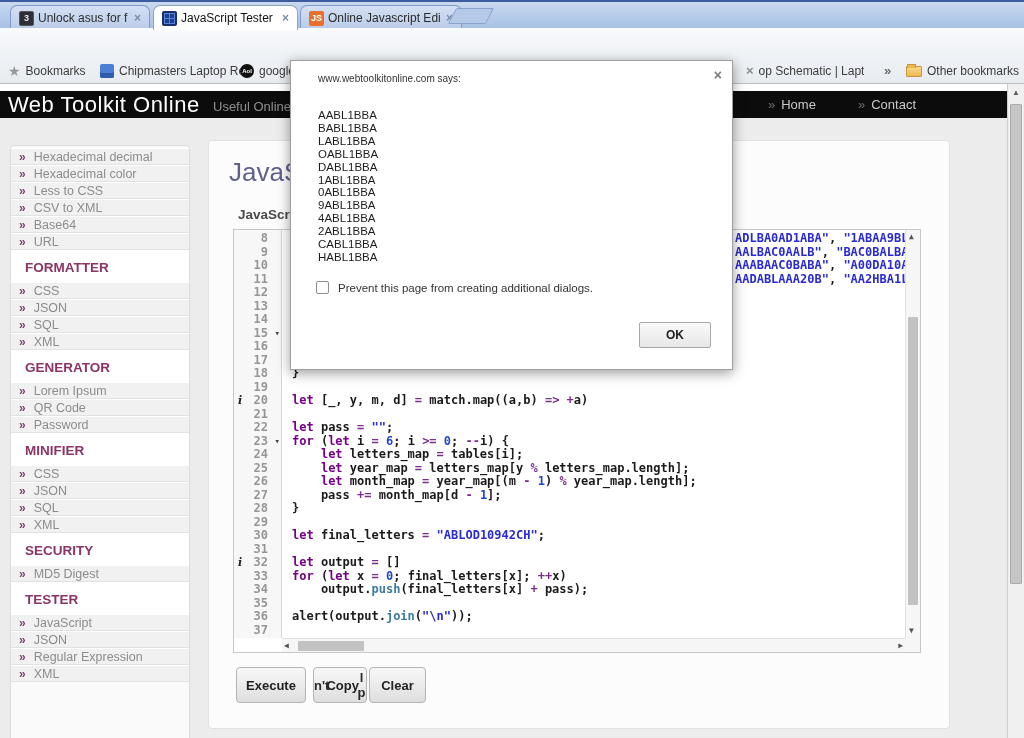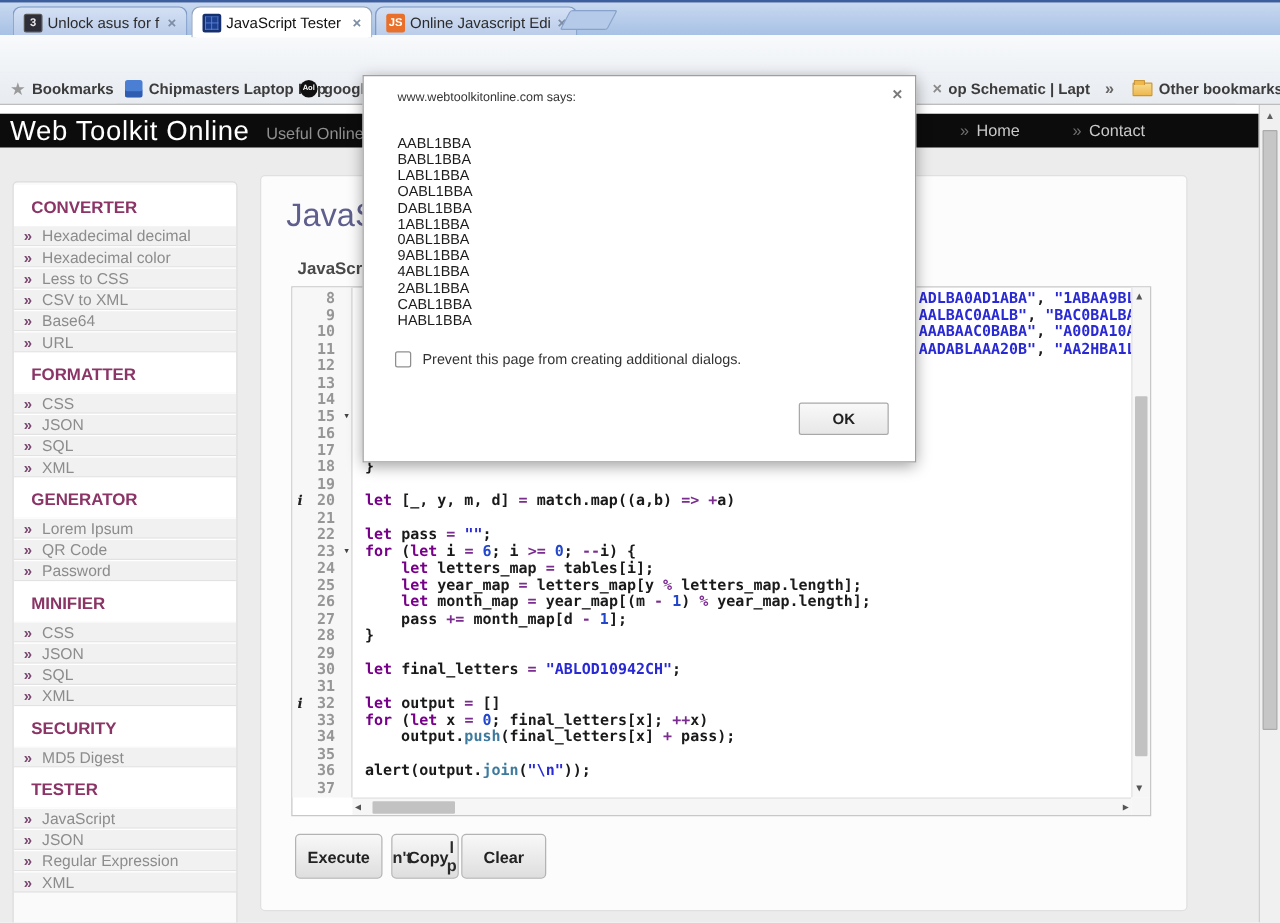--- a/index.html
+++ b/index.html
@@ -47,21 +47,21 @@
     background:linear-gradient(#fff,#eee);}
   #url-domain{font-size:14px;color:#1d1d1d;}
   #url-path{font-size:14px;color:#6f6f6f;}
   #star-ic{position:absolute;right:24px;color:#f5c032;font-size:15px;}
   #menu-ic{position:absolute;right:2px;top:36px;width:18px;height:14px;}
   #menu-ic div{height:3px;background:#585f68;margin-bottom:2px;border-radius:1px;}
 
   #bookmarks-bar{position:absolute;left:0;top:58px;width:1024px;height:26px;
     background:linear-gradient(#eef1f5,#e8ebef);border-bottom:1px solid #bdbdbd;}
   .bm{position:absolute;top:0;height:25px;display:flex;align-items:center;font-size:12px;color:#3c3c3c;gap:5px;}
-  .bm .lbl{white-space:nowrap;overflow:hidden;font-weight:bold;}
+  .bm .lbl{white-space:nowrap;overflow:hidden;}
   .ic-star{color:#9a9a9a;font-size:14px;}
   .ic-blueapp{width:14px;height:14px;background:#4a7fd4;border-radius:2px;
     box-shadow:inset 0 -5px 0 #2d5cb0;}
   .ic-aol{width:14px;height:14px;background:#101010;border-radius:50%;color:#fff;font-size:6px;
     display:flex;align-items:center;justify-content:center;font-weight:bold;}
   .ic-x{color:#8a8a8a;font-size:13px;font-weight:bold;}
   .ic-chev{color:#666;font-size:13px;font-weight:bold;}
   .ic-folder{width:16px;height:11px;background:linear-gradient(#f7d98c,#edb94f);border:1px solid #c9973a;
     border-radius:1px;position:relative;margin-top:2px;}
   .ic-folder:before{content:"";position:absolute;left:0;top:-3px;width:7px;height:3px;
@@ -110,21 +110,21 @@
   .sarrow{color:#555;font-size:8px;position:absolute;line-height:10px;}
   #ed-up{top:2px;left:3px;} #ed-down{bottom:2px;left:3px;}
   #ed-left{left:2px;top:2px;} #ed-right{right:2px;top:2px;}
   #ed-corner{position:absolute;right:0;bottom:0;width:15px;height:14px;background:#f6f6f6;}
 
   .btnrow-btn{position:absolute;top:526px;height:36px;background:linear-gradient(#f8f8f8,#dedede);
     border:1px solid #b3b3b3;border-radius:4px;font-size:13px;font-weight:bold;color:#222;
     display:flex;align-items:center;justify-content:center;font-family:"Liberation Sans",sans-serif;}
   #btn-execute{left:27px;width:70px;}
   #btn-copy{left:104px;width:54px;overflow:visible;}
-  #btn-clear{left:160px;width:68px;}
+  #btn-clear{left:160px;width:57px;}
   .artifact{color:#2a2a2a;font-weight:bold;}
   #btn-copy .artifact.l{margin-right:-3px;} #btn-copy .artifact.r{margin-left:-2px;text-align:center;}
 
   
   #pg-scroll{position:absolute;right:0;top:84px;width:17px;height:654px;background:#f0f0f0;
     border-left:1px solid #cfcfcf;}
   #pg-up{position:absolute;top:4px;left:4px;color:#5f5f5f;font-size:8px;}
   #pg-thumb{position:absolute;left:2px;right:2px;top:20px;height:480px;background:#c6c6c6;
     border:1px solid #ababab;border-radius:1px;}
 
@@ -210,21 +210,20 @@
 
 <div id="page-top"></div>
 <div id="site-header">
   <div id="logo">Web Toolkit Online</div>
   <div id="tagline">Useful Online</div>
   <div class="nav-item" id="nav-home"><span class="chev">»</span><span>Home</span></div>
   <div class="nav-item" id="nav-contact"><span class="chev">»</span><span>Contact</span></div>
 </div>
 
 <div id="sidebar">
-    <div class="sb-head">CONVERTER</div>
     <div class="sb-item">
       <span class="chev">»</span>
       <span>Hexadecimal decimal</span>
     </div>
     <div class="sb-item">
       <span class="chev">»</span>
       <span>Hexadecimal color</span>
     </div>
     <div class="sb-item">
       <span class="chev">»</span>

